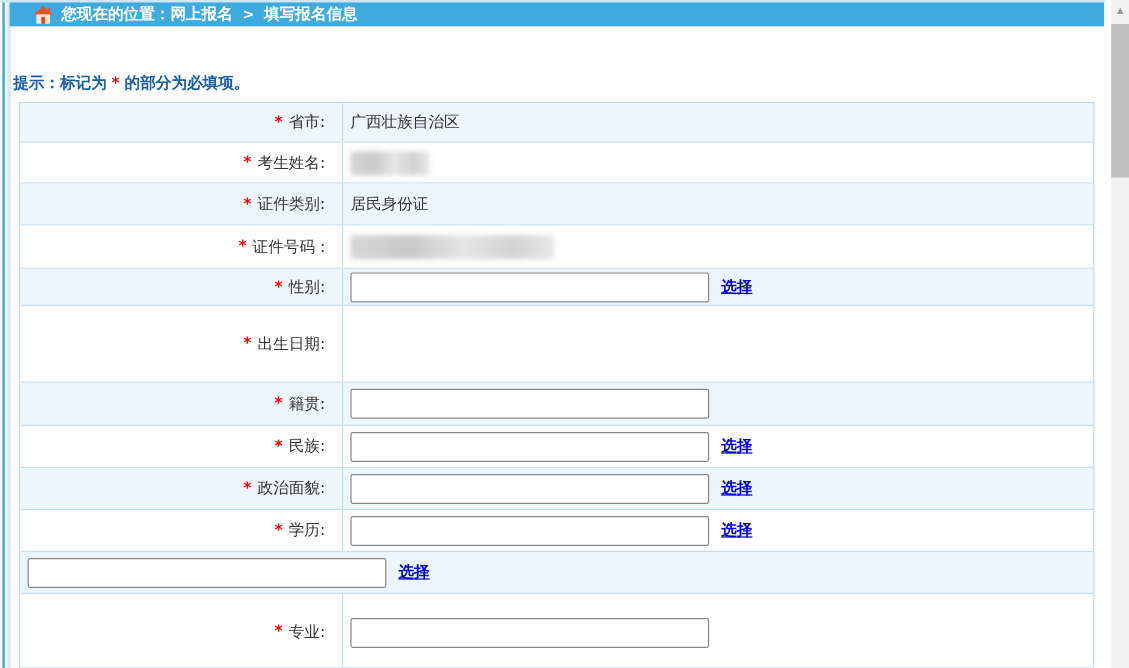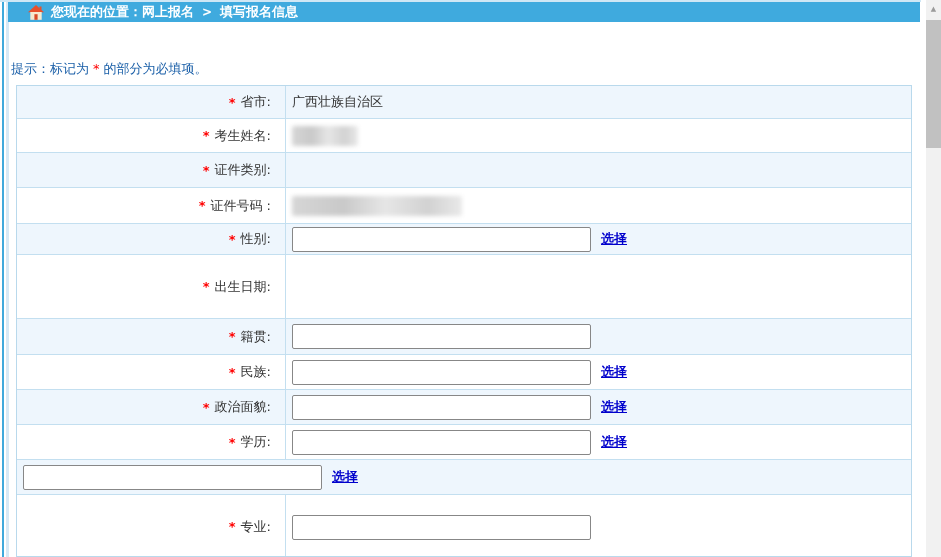--- a/index.html
+++ b/index.html
@@ -22,21 +22,21 @@
     background:#3faade; color:#ffffff; font-weight:bold;
     display:flex; align-items:center; padding-left:20px;
   }
   .breadcrumb-bar .home-ico { display:inline-flex; margin-right:7px; }
   .breadcrumb-bar span, .breadcrumb-bar a { color:#ffffff; text-decoration:none; }
   .bc-sep { margin:0 8px; font-size:12px; }
 
   
   .tip {
     position:absolute; left:11px; top:60px; height:18px;
-    color:#1a5fa8; font-weight:normal; white-space:nowrap;
+    color:#1a5fa8; font-weight:bold; white-space:nowrap;
   }
   .tip .star { color:#ff0000; margin:0 4px; }
 
   
   .form-table {
     position:absolute; left:16px; top:85px; width:896px; height:472px;
     border:1px solid #b9d9ec; overflow:hidden; background:#ffffff;
   }
   .row { display:flex; border-bottom:1px solid #c3dff0; background:#ffffff; }
   .row:nth-child(odd) { background:#eef6fd; }
@@ -141,20 +141,23 @@
     <div class="value-cell">
       <span class="masked-block mask-name"></span>
     </div>
   </div>
 
   <div class="row">
     <div class="label-cell">
       <span class="req">*</span>
       <span>证件类别:</span>
     </div>
+    <div class="value-cell">
+      <span>居民身份证</span>
+    </div>
   </div>
 
   <div class="row">
     <div class="label-cell">
       <span class="req">*</span>
       <span>证件号码 :</span>
     </div>
     <div class="value-cell">
       <span class="masked-block mask-id"></span>
     </div>

